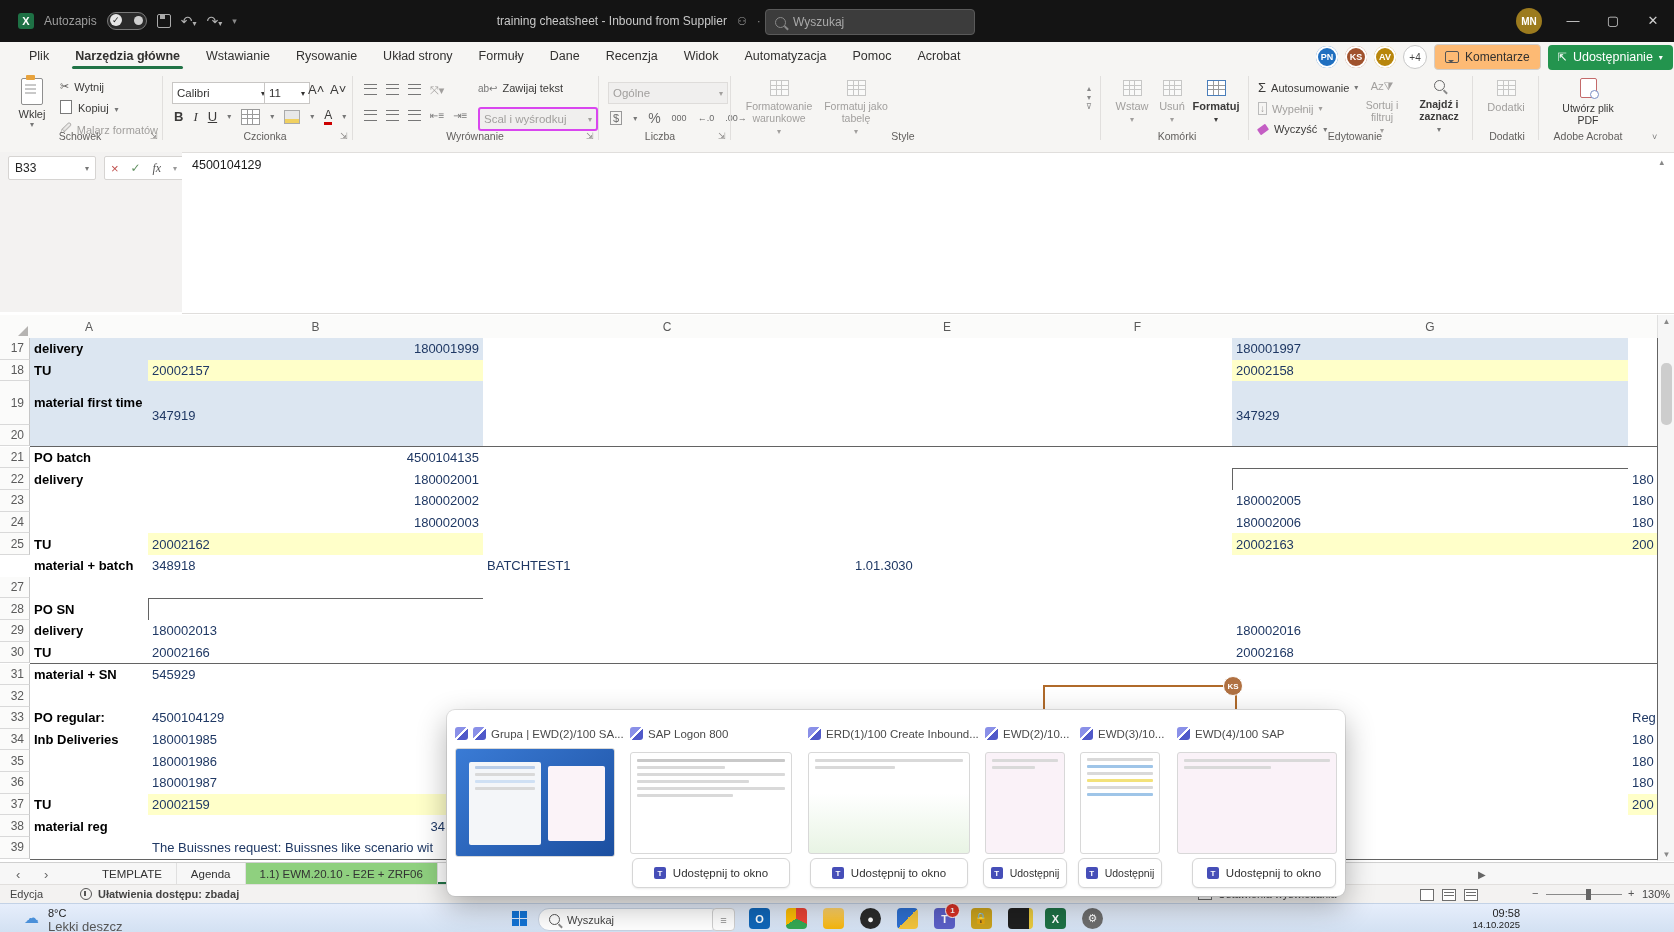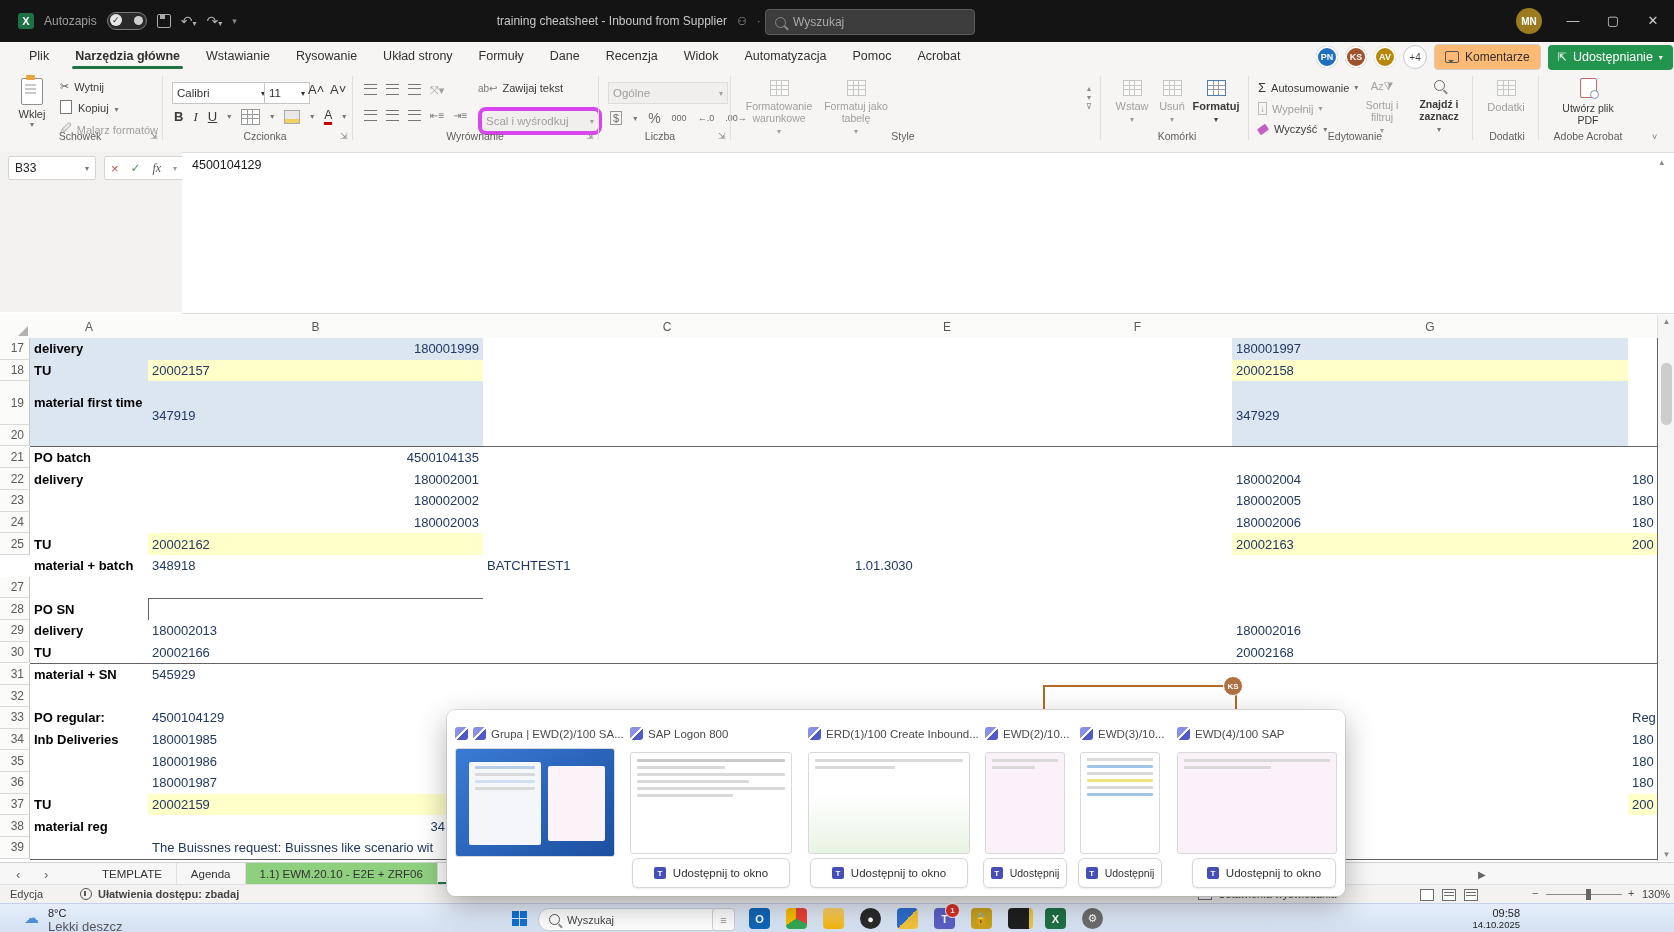--- a/index.html
+++ b/index.html
@@ -250,21 +250,21 @@
       <span class="bars"></span>
       <span class="bars"></span>
       <span class="bars"></span>
       <span style="font-size:10px;color:#777;">⇤≡</span>
       <span style="font-size:10px;color:#777;">⇥≡</span>
     </div>
     <div class="abs" style="left:478px;top:12px;display:flex;gap:5px;align-items:center;">
       <span style="font-size:10px;color:#777;">ab↩</span>
         <span>Zawijaj tekst</span>
     </div>
-    <div class="combo dis abs" style="left:478px;top:37px;width:108px;border-radius:8px;border:4px solid #d946ef;">
+    <div class="combo dis abs" style="left:478px;top:37px;width:108px;border-radius:3px;border:2px solid #d946ef;">
       <span>Scal i wyśrodkuj</span>
         <span style="font-size:8px;">▾</span>
     </div>
     <div class="glabel" style="left:420px;width:110px;">Wyrównanie</div>
     <div class="launcher" style="left:586px;">⇲</div>
     <div class="gsep" style="left:598px;"></div>
 
     <div class="combo dis abs" style="left:608px;top:12px;width:110px;">
       <span>Ogólne</span>
         <span style="font-size:8px;">▾</span>
@@ -442,23 +442,20 @@
       <div class="rowhdr" style="top: 468.2px; height: 21.7px;">22</div>
       <div class="cell" style="left: 30px; top: 468.2px; width: 119px; height: 22.7px;">
         <span class="lbl">delivery</span>
       </div>
       <div class="cell" style="left: 148px; top: 468.2px; width: 336px; height: 22.7px; justify-content: flex-end;">
         <span class="v">180002001</span>
       </div>
       <div class="cell" style="left: 483px; top: 468.2px; width: 369px; height: 22.7px;"></div>
       <div class="cell" style="left: 851px; top: 468.2px; width: 193px; height: 22.7px;"></div>
       <div class="cell" style="left: 1043px; top: 468.2px; width: 190px; height: 22.7px;"></div>
-      <div class="cell" style="left: 1232px; top: 468.2px; width: 397px; height: 22.7px;">
-        <span class="v">180002004</span>
-      </div>
       <div class="cell" style="left: 1628px; top: 468.2px; width: 30px; height: 22.7px;">
         <span class="v">180</span>
       </div>
       <div class="rowhdr" style="top: 489.9px; height: 21.7px;">23</div>
       <div class="cell" style="left: 30px; top: 489.9px; width: 119px; height: 22.7px;"></div>
       <div class="cell" style="left: 148px; top: 489.9px; width: 336px; height: 22.7px; justify-content: flex-end;">
         <span class="v">180002002</span>
       </div>
       <div class="cell" style="left: 483px; top: 489.9px; width: 369px; height: 22.7px;"></div>
       <div class="cell" style="left: 851px; top: 489.9px; width: 193px; height: 22.7px;"></div>

